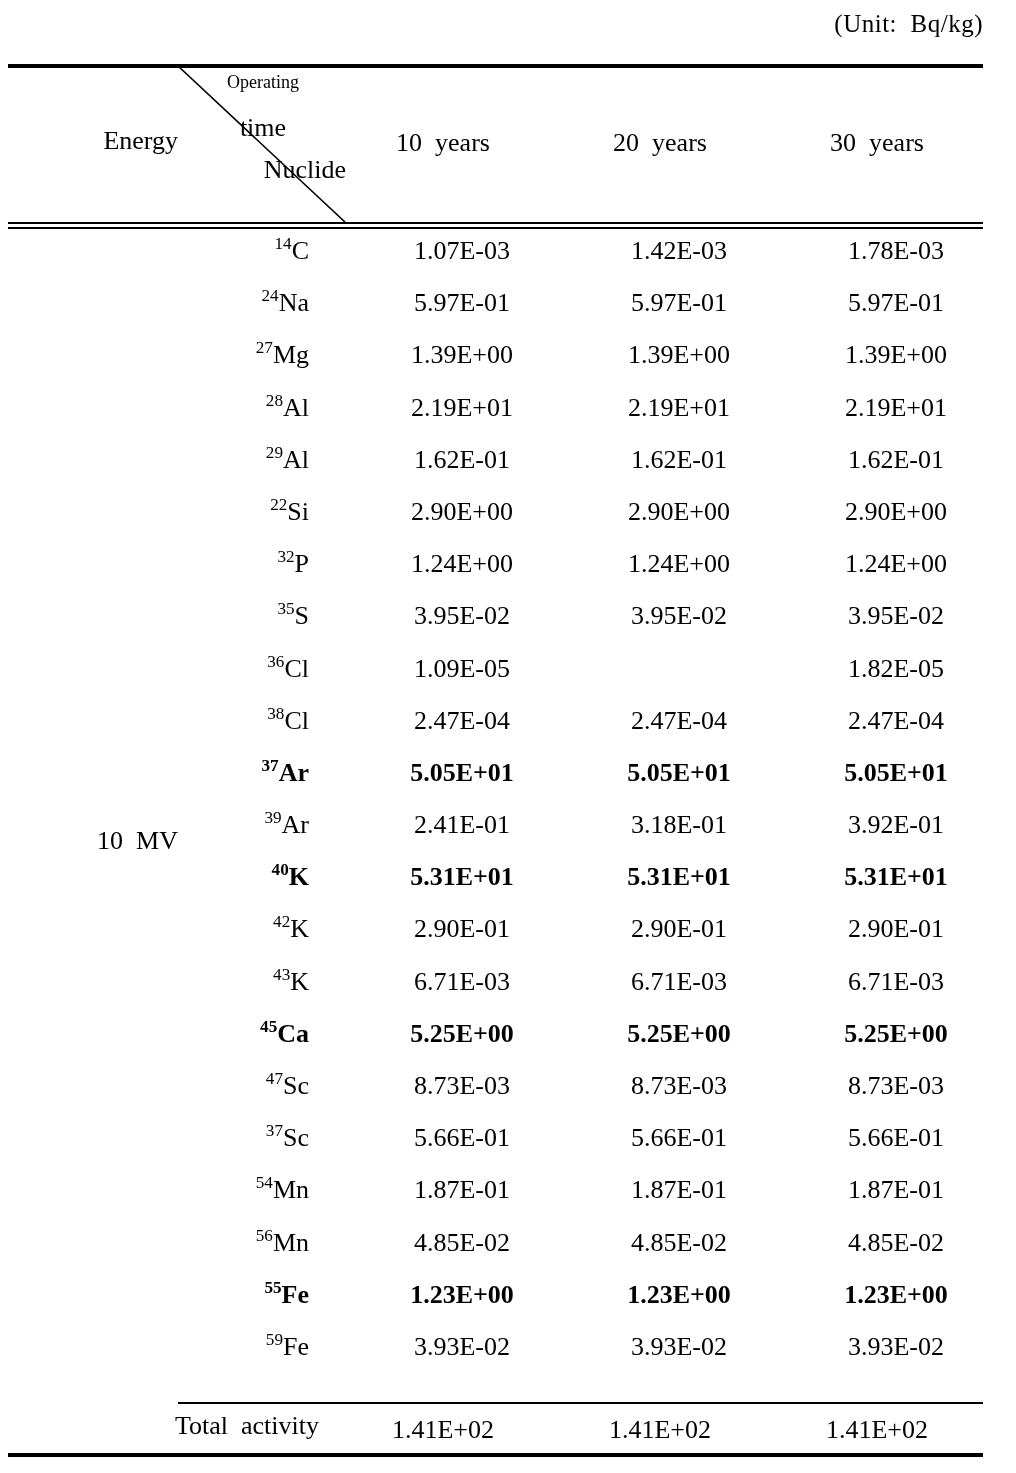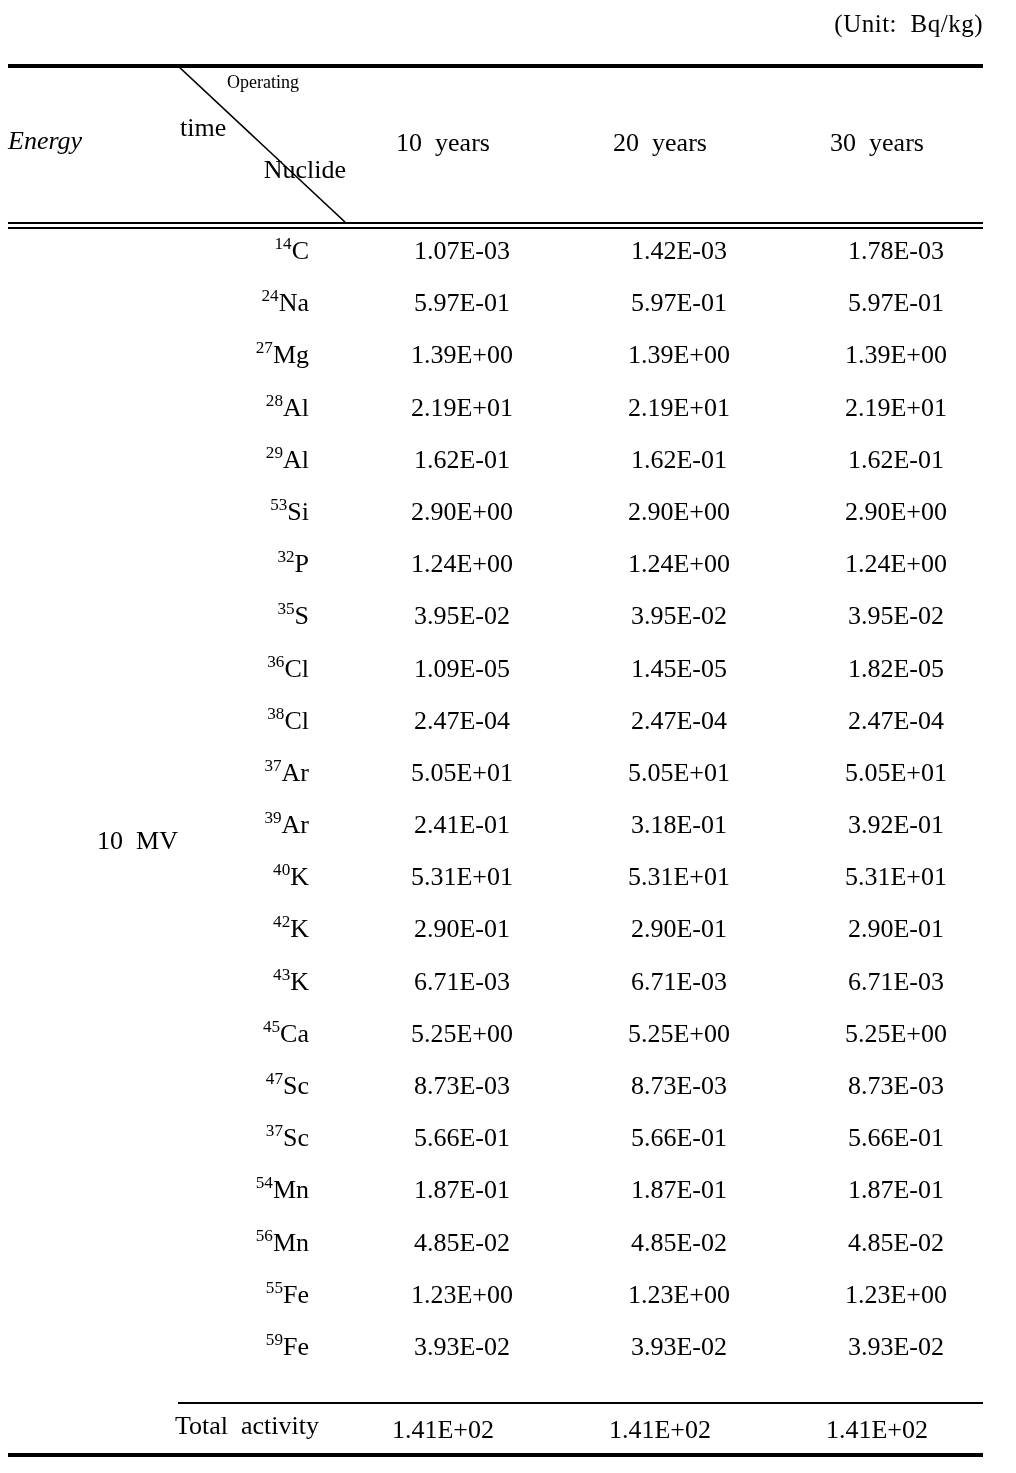--- a/index.html
+++ b/index.html
@@ -61,38 +61,37 @@
     top: 0;
     left: 0;
     width: 1016px;
     height: 156px;
   }
   #hdr-energy {
     position: absolute;
     left: 8px;
     top: 60px;
     width: 170px;
-    text-align: left;
-    font-size: 26px;
-    font-style: italic;
+    text-align: right;
+    font-size: 26px;
   }
   #hdr-operating {
     position: absolute;
     left: 180px;
     top: 6px;
     width: 166px;
     text-align: center;
     font-size: 18px;
   }
   #hdr-time {
     position: absolute;
     left: 180px;
     top: 47px;
     width: 166px;
-    text-align: left;
+    text-align: center;
     font-size: 26px;
   }
   #hdr-nuclide {
     position: absolute;
     left: 180px;
     top: 89px;
     width: 166px;
     text-align: right;
     font-size: 26px;
   }
@@ -123,21 +122,21 @@
     position: absolute;
     left: 0;
     top: 232px;
     width: 1016px;
   }
   .row {
     position: relative;
     height: 52.2px;
     margin-left: 19px;
   }
-  .row.bold { font-weight: normal; }
+  .row.bold { font-weight: bold; }
   .cell {
     position: absolute;
     top: 0;
     font-size: 26px;
     line-height: 38px;
     white-space: pre;
   }
   .cell-nuclide {
     left: 180px;
     width: 110px;
@@ -221,41 +220,40 @@
       <div class="cell cell-val cell-v1">2.19E+01</div>
       <div class="cell cell-val cell-v2">2.19E+01</div>
     </div>
     <div class="row">
       <div class="cell cell-nuclide"><sup>29</sup><span>Al</span></div>
       <div class="cell cell-val cell-v0">1.62E-01</div>
       <div class="cell cell-val cell-v1">1.62E-01</div>
       <div class="cell cell-val cell-v2">1.62E-01</div>
     </div>
     <div class="row">
-      <div class="cell cell-nuclide"><sup>53</sup><span>Si</span></div>
+      <div class="cell cell-nuclide"><sup>22</sup><span>Si</span></div>
       <div class="cell cell-val cell-v0">2.90E+00</div>
       <div class="cell cell-val cell-v1">2.90E+00</div>
       <div class="cell cell-val cell-v2">2.90E+00</div>
     </div>
     <div class="row">
       <div class="cell cell-nuclide"><sup>32</sup><span>P</span></div>
       <div class="cell cell-val cell-v0">1.24E+00</div>
       <div class="cell cell-val cell-v1">1.24E+00</div>
       <div class="cell cell-val cell-v2">1.24E+00</div>
     </div>
     <div class="row">
       <div class="cell cell-nuclide"><sup>35</sup><span>S</span></div>
       <div class="cell cell-val cell-v0">3.95E-02</div>
       <div class="cell cell-val cell-v1">3.95E-02</div>
       <div class="cell cell-val cell-v2">3.95E-02</div>
     </div>
     <div class="row">
       <div class="cell cell-nuclide"><sup>36</sup><span>Cl</span></div>
       <div class="cell cell-val cell-v0">1.09E-05</div>
-      <div class="cell cell-val cell-v1">1.45E-05</div>
       <div class="cell cell-val cell-v2">1.82E-05</div>
     </div>
     <div class="row">
       <div class="cell cell-nuclide"><sup>38</sup><span>Cl</span></div>
       <div class="cell cell-val cell-v0">2.47E-04</div>
       <div class="cell cell-val cell-v1">2.47E-04</div>
       <div class="cell cell-val cell-v2">2.47E-04</div>
     </div>
     <div class="row bold">
       <div class="cell cell-nuclide"><sup>37</sup><span>Ar</span></div>

